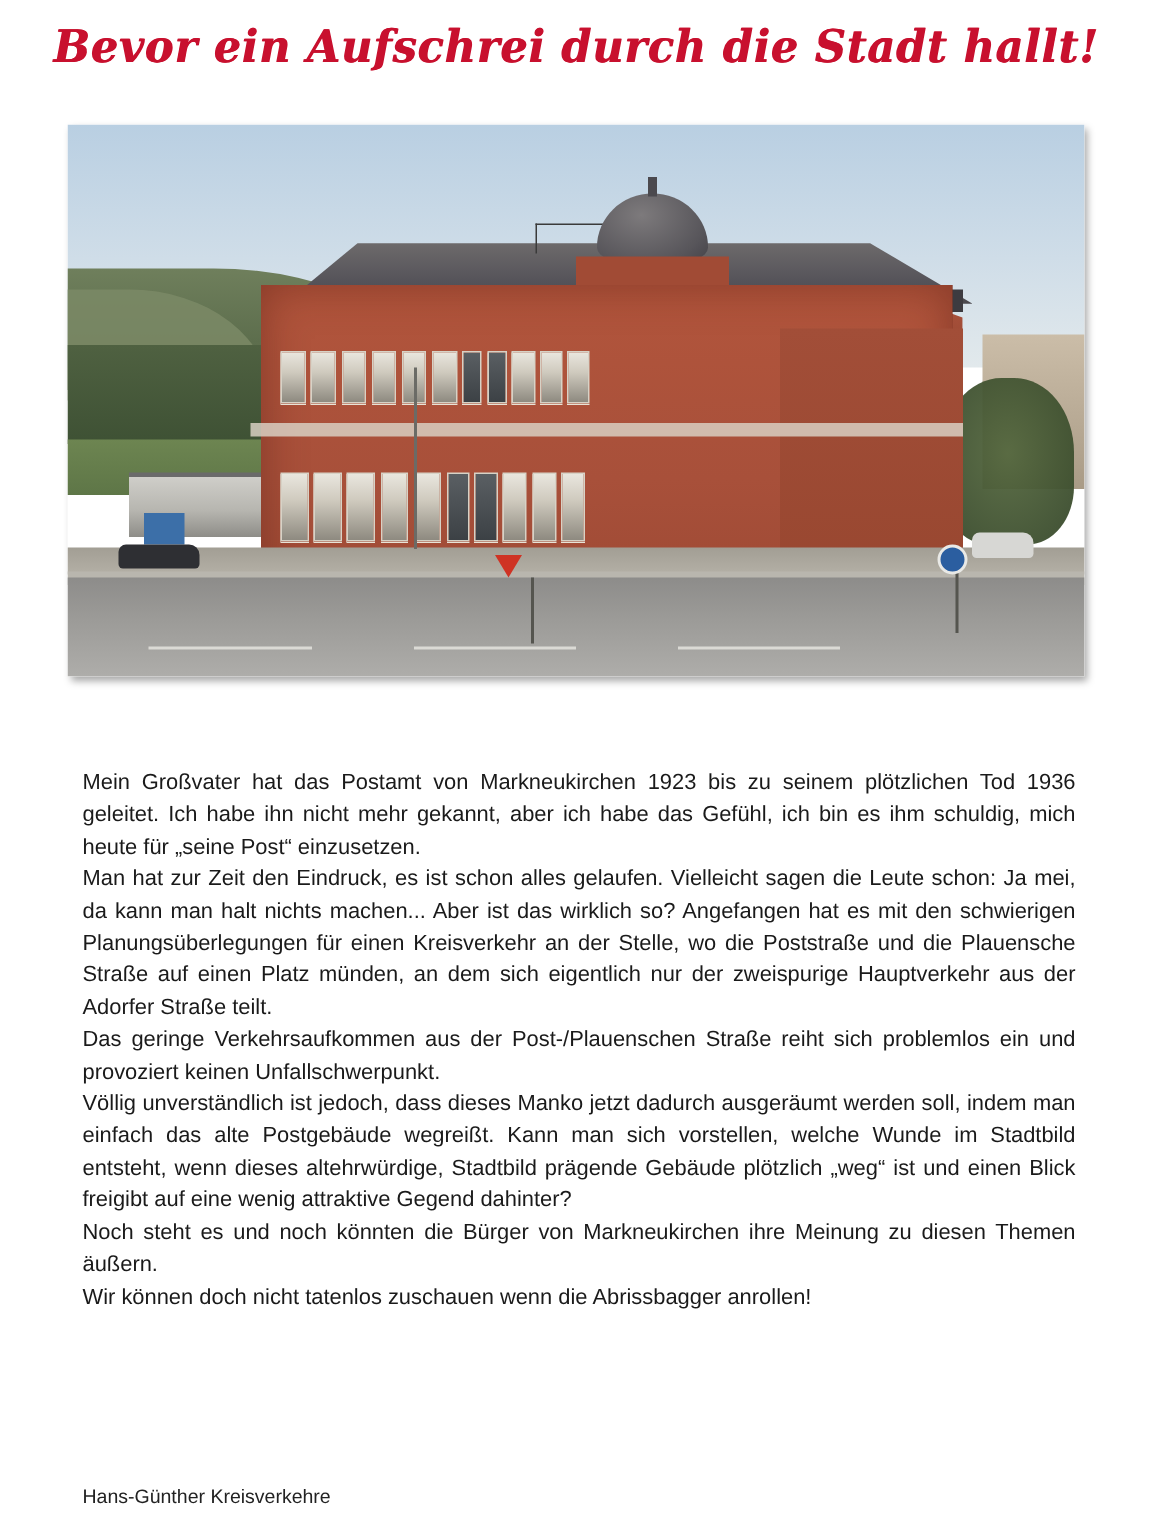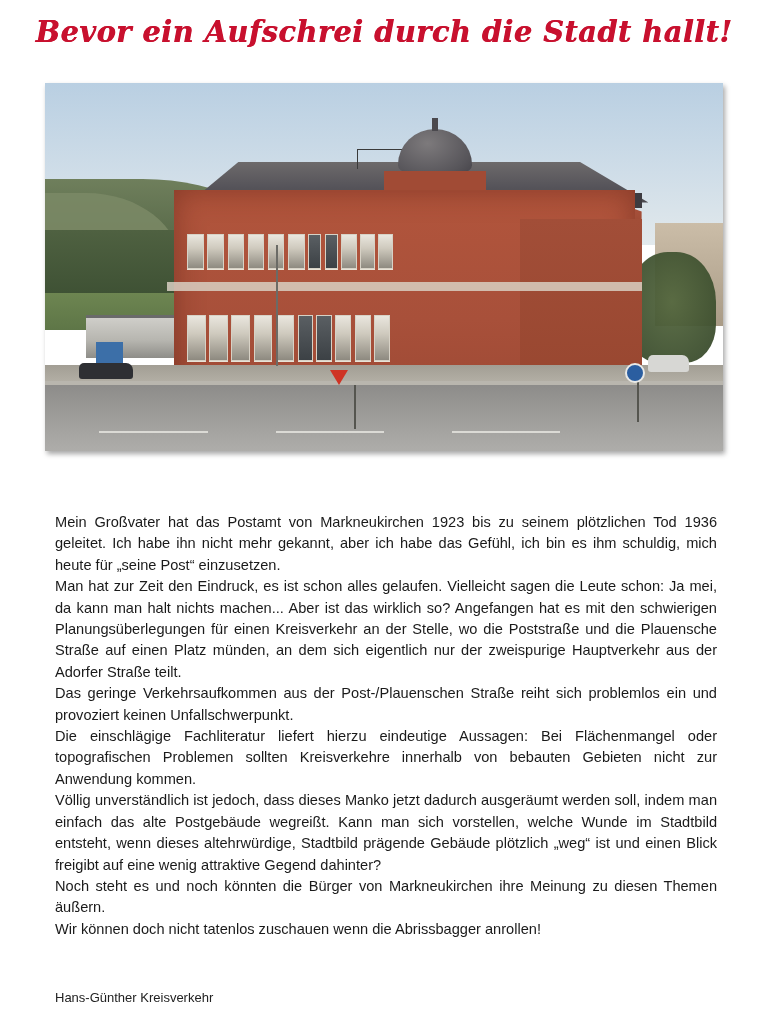--- a/index.html
+++ b/index.html
@@ -430,21 +430,20 @@
       <div class="sign-yield"></div>
       <div class="sign-blue-pole"></div>
       <div class="sign-blue"></div>
     </div>
   </div>
 
   <div class="article">
     <p>Mein Großvater hat das Postamt von Markneukirchen 1923 bis zu seinem plötzlichen Tod 1936 geleitet. Ich habe ihn nicht mehr gekannt, aber ich habe das Gefühl, ich bin es ihm schuldig, mich heute für „seine Post“ einzusetzen.</p>
     <p>Man hat zur Zeit den Eindruck, es ist schon alles gelaufen. Vielleicht sagen die Leute schon: Ja mei, da kann man halt nichts machen... Aber ist das wirklich so? Angefangen hat es mit den schwierigen Planungsüberlegungen für einen Kreisverkehr an der Stelle, wo die Poststraße und die Plauensche Straße auf einen Platz münden, an dem sich eigentlich nur der zweispurige Hauptverkehr aus der Adorfer Straße teilt.</p>
     <p>Das geringe Verkehrsaufkommen aus der Post-/Plauenschen Straße reiht sich problemlos ein und provoziert keinen Unfallschwerpunkt.</p>
-    <p>Die einschlägige Fachliteratur liefert hierzu eindeutige Aussagen: Bei Flächenmangel oder topografischen Problemen sollten Kreisverkehre innerhalb von bebauten Gebieten nicht zur Anwendung kommen.</p>
     <p>Völlig unverständlich ist jedoch, dass dieses Manko jetzt dadurch ausgeräumt werden soll, indem man einfach das alte Postgebäude wegreißt. Kann man sich vorstellen, welche Wunde im Stadtbild entsteht, wenn dieses altehrwürdige, Stadtbild prägende Gebäude plötzlich „weg“ ist und einen Blick freigibt auf eine wenig attraktive Gegend dahinter?</p>
     <p>Noch steht es und noch könnten die Bürger von Markneukirchen ihre Meinung zu diesen Themen äußern.</p>
     <p>Wir können doch nicht tatenlos zuschauen wenn die Abrissbagger anrollen!</p>
   </div>
 
-  <div class="signature">Hans-Günther Kreisverkehr</div>
+  <div class="signature">Hans-Günther Kreisverkehre</div>
 
 </div>
 
 </body></html>

